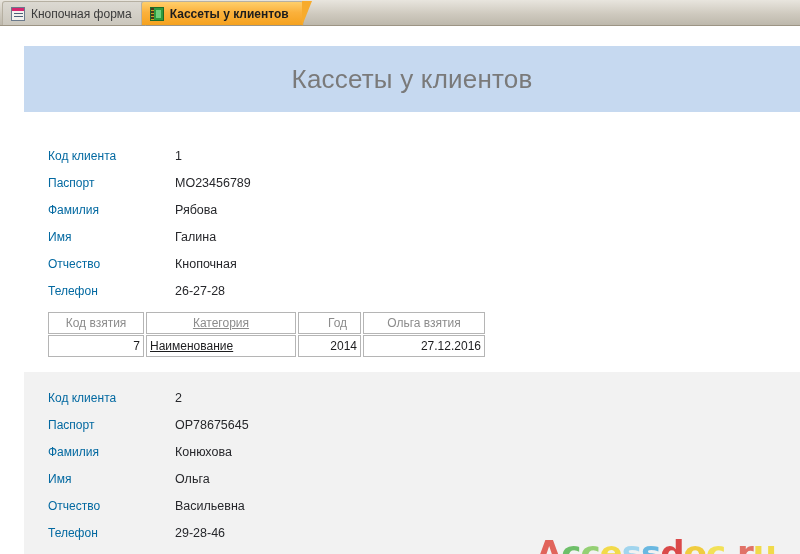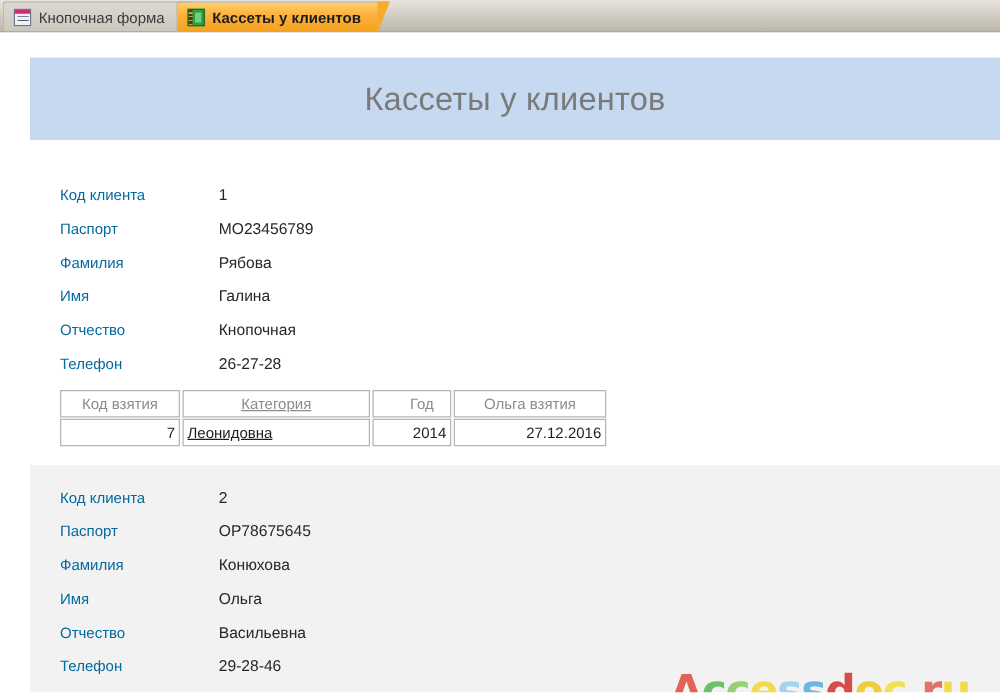--- a/index.html
+++ b/index.html
@@ -308,21 +308,21 @@
 
     <div class="subform">
       <div class="grid-row header">
         <div class="cell c-code">Код взятия</div>
         <div class="cell c-cat">Категория</div>
         <div class="cell c-year">Год</div>
         <div class="cell c-date">Ольга взятия</div>
       </div>
       <div class="grid-row data">
         <div class="cell c-code num">7</div>
-        <div class="cell c-cat txt">Леонидовна</div>
+        <div class="cell c-cat txt">Наименование</div>
         <div class="cell c-year num">2014</div>
         <div class="cell c-date num">27.12.2016</div>
       </div>
     </div>
   </div>
 
   <div class="record alt" style="top:346px;height:182px;">
     <div class="record-bg"></div>
 
     <div class="fields">

